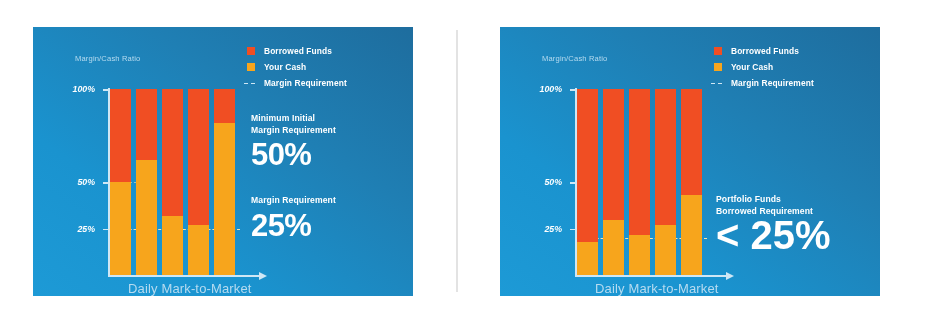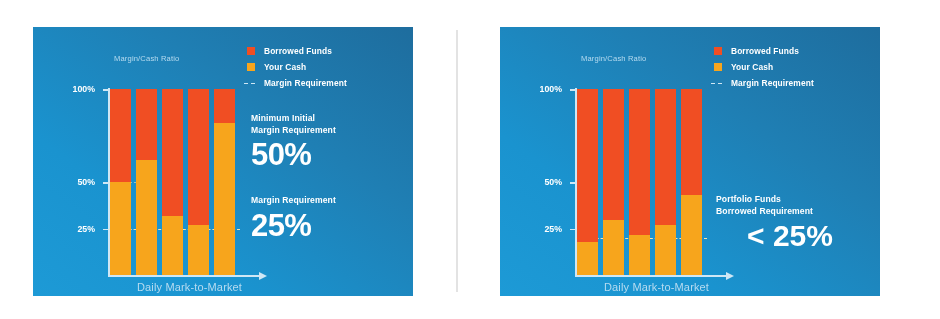--- a/index.html
+++ b/index.html
@@ -100,28 +100,27 @@
 
   
   .axis-title-y {
     position: absolute;
     left: 42px;
     top: 27px;
     color: #b6dbf0;
     font-size: 7.6px;
     letter-spacing: 0.15px;
     white-space: nowrap;
-    margin-left: 39px;
   }
   .axis-title-x {
     position: absolute;
-    left: 104px;
+    left: 95px;
     top: 254px;
     color: #b6dbf0;
-    font-size: 11px;
+    font-size: 13px;
     letter-spacing: 0.15px;
     white-space: nowrap;
   }
 
   
   .plot {
     position: absolute;
     left: 75px;
     top: 61px;
     width: 148px;
@@ -166,20 +165,21 @@
   }
   .ylabel {
     position: absolute;
     right: 100%;
     margin-right: 8px;
     color: #ffffff;
     font-size: 8.8px;
     font-weight: bold;
     white-space: nowrap;
     transform: translateY(-50%);
+    font-style: italic;
   }
 
   
   .req-line {
     position: absolute;
     left: 1px;
     height: 0;
     border-top: 1.4px dashed #ffe9b0;
     opacity: 0.95;
   }
@@ -223,21 +223,21 @@
     white-space: nowrap;
   }
   .callout-value {
     color: #ffffff;
     font-size: 31px;
     font-weight: bold;
     line-height: 33px;
     letter-spacing: -0.6px;
     margin-top: 2px;
   }
-  .callout.single .callout-value { font-size: 30px; letter-spacing: 0px; text-align: center; }
+  .callout.single .callout-value { font-size: 40px; letter-spacing: 0px; }
 </style>
 </head>
 <body>
 
 <div id="stage">
 
   <div class="panel left">
     <div class="panel-inner">
 
       <div class="axis-title-y">Margin/Cash Ratio</div>

